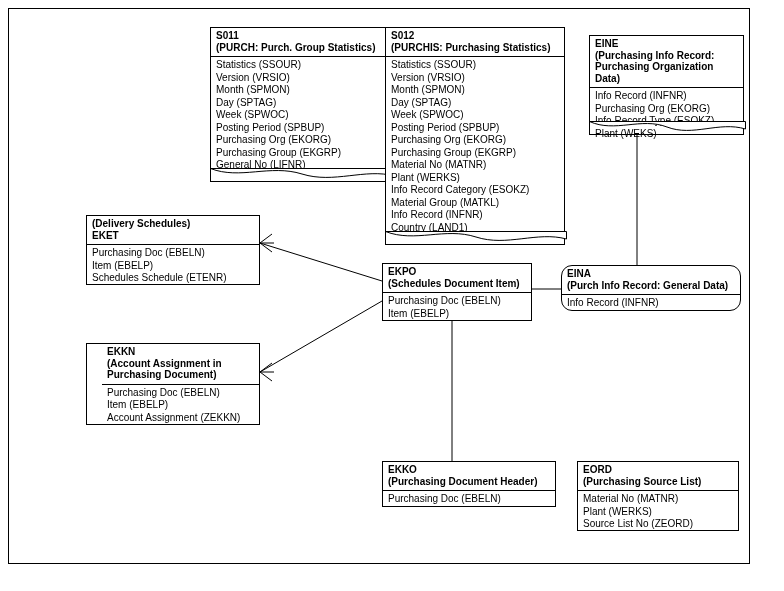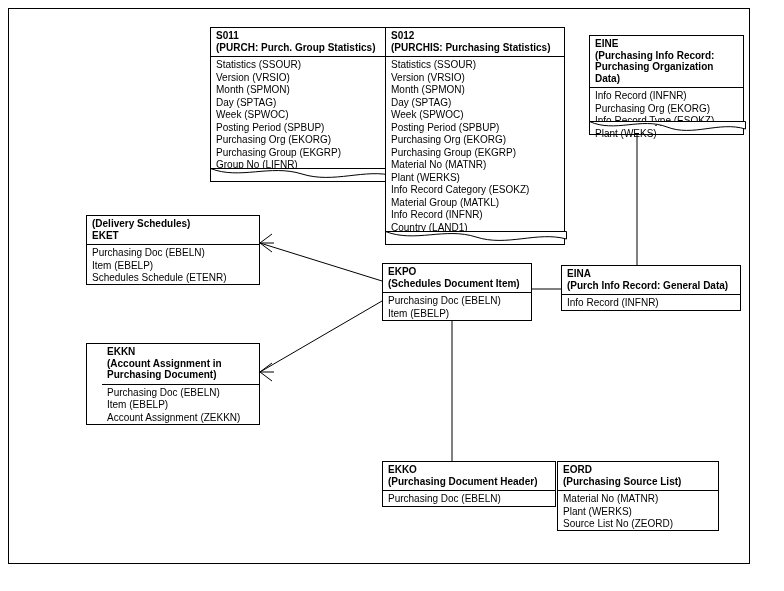--- a/index.html
+++ b/index.html
@@ -88,21 +88,21 @@
     </div>
     <div class="body">
       <div class="row">Statistics (SSOUR)</div>
       <div class="row">Version (VRSIO)</div>
       <div class="row">Month (SPMON)</div>
       <div class="row">Day (SPTAG)</div>
       <div class="row">Week (SPWOC)</div>
       <div class="row">Posting Period (SPBUP)</div>
       <div class="row">Purchasing Org (EKORG)</div>
       <div class="row">Purchasing Group (EKGRP)</div>
-      <div class="row">Group No (LIFNR)</div>
+      <div class="row">General No (LIFNR)</div>
     </div>
     <svg class="tear" width="185" height="14" viewBox="0 0 185 14" style="width:185px;">
       <path class="sheet" d="M0.5 0.5 C 30 12, 60 -4, 92 6 C 124 16, 155 0, 184.5 8 L184.5 0.5 Z"></path>
     </svg>
   </div>
 
   <div class="entity" style="left:376px; top:18px; width:180px; height:218px;">
     <div class="hdr">
       <div class="row">S012</div>
       <div class="row">(PURCHIS: Purchasing Statistics)</div>
@@ -160,21 +160,21 @@
     <div class="hdr">
       <div class="row">EKPO</div>
       <div class="row">(Schedules Document Item)</div>
     </div>
     <div class="body">
       <div class="row">Purchasing Doc (EBELN)</div>
       <div class="row">Item (EBELP)</div>
     </div>
   </div>
 
-  <div class="entity" style="left:552px; top:256px; width:180px; height:46px;">
+  <div class="entity" style="left:552px; top:256px; width:180px; height:46px;border-radius:11px;">
     <div class="hdr">
       <div class="row">EINA</div>
       <div class="row">(Purch Info Record: General Data)</div>
     </div>
     <div class="body">
       <div class="row">Info Record (INFNR)</div>
     </div>
   </div>
 
   <div class="entity" style="left:77px; top:334px; width:174px; height:82px;padding-left:15px;">
@@ -192,21 +192,21 @@
   <div class="entity" style="left:373px; top:452px; width:174px; height:46px;">
     <div class="hdr">
       <div class="row">EKKO</div>
       <div class="row">(Purchasing Document Header)</div>
     </div>
     <div class="body">
       <div class="row">Purchasing Doc (EBELN)</div>
     </div>
   </div>
 
-  <div class="entity" style="left:548px; top:452px; width:162px; height:70px;">
+  <div class="entity" style="left:568px; top:452px; width:162px; height:70px;">
     <div class="hdr">
       <div class="row">EORD</div>
       <div class="row">(Purchasing Source List)</div>
     </div>
     <div class="body">
       <div class="row">Material No (MATNR)</div>
       <div class="row">Plant (WERKS)</div>
       <div class="row">Source List No (ZEORD)</div>
     </div>
   </div>

